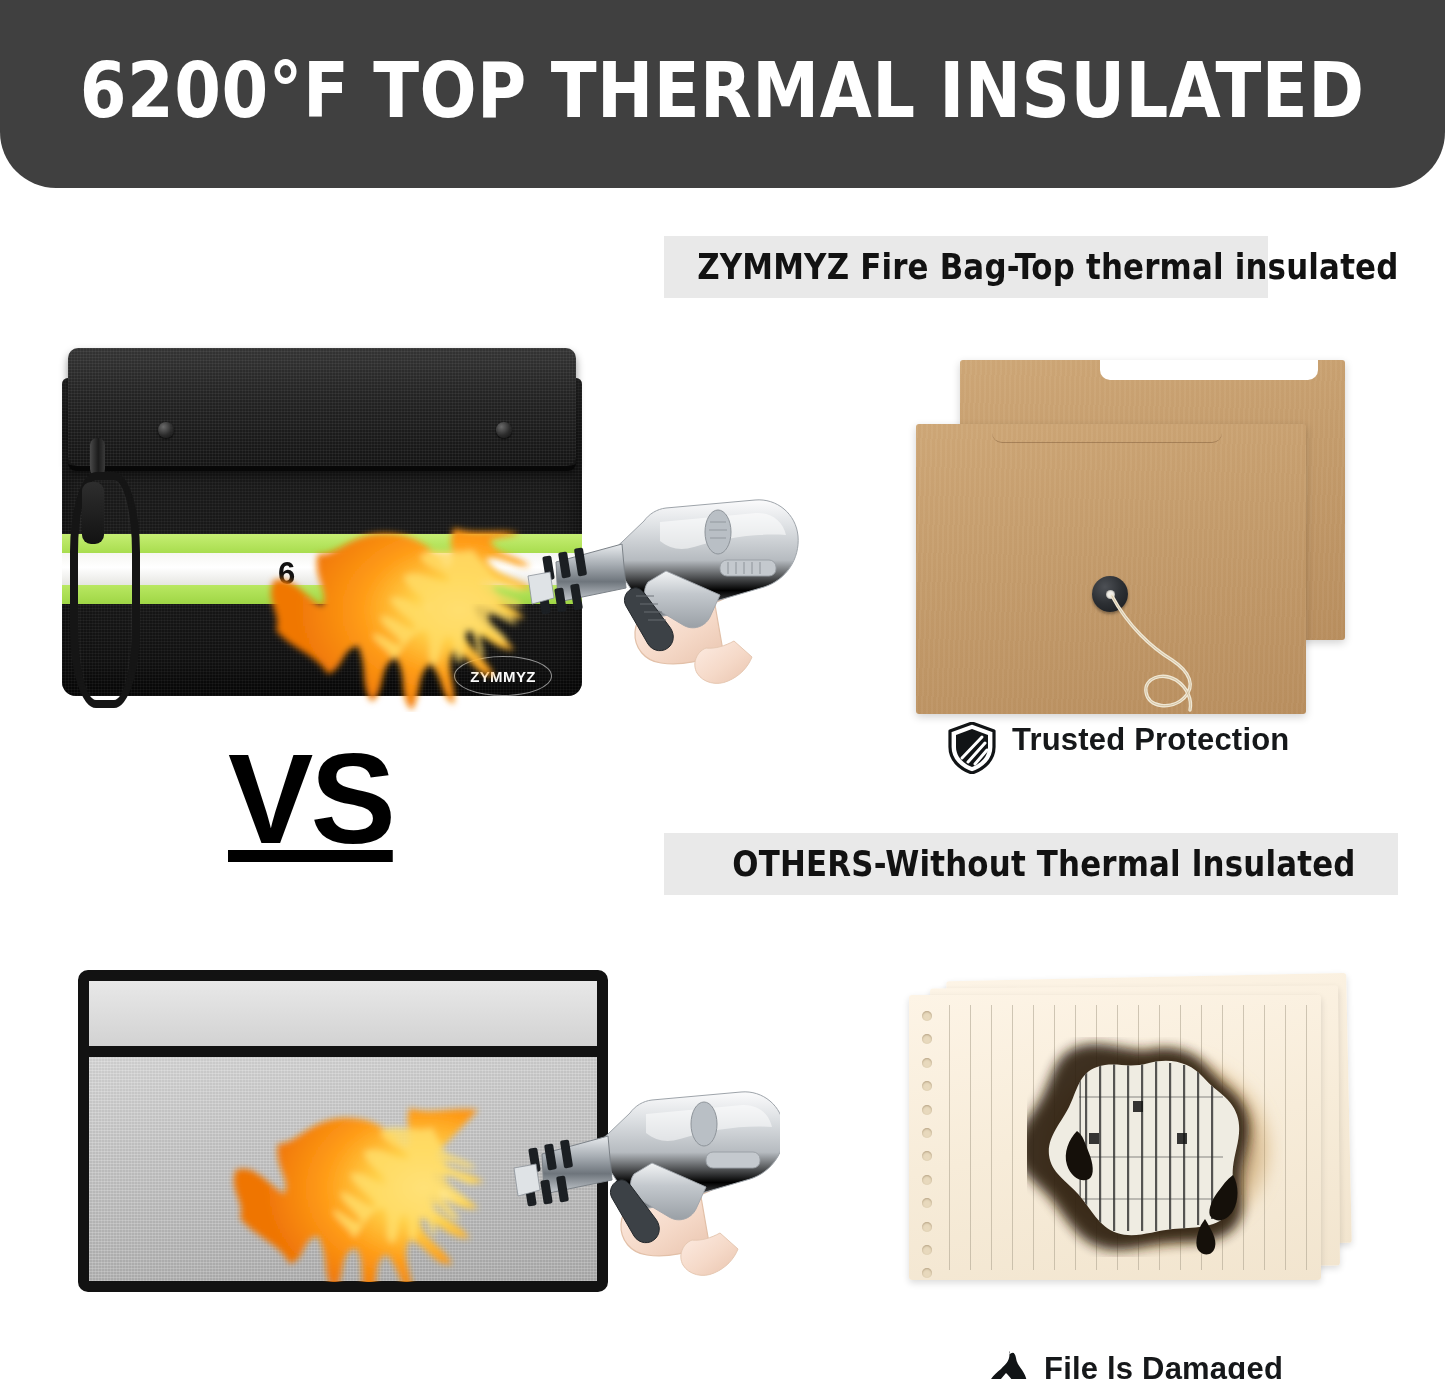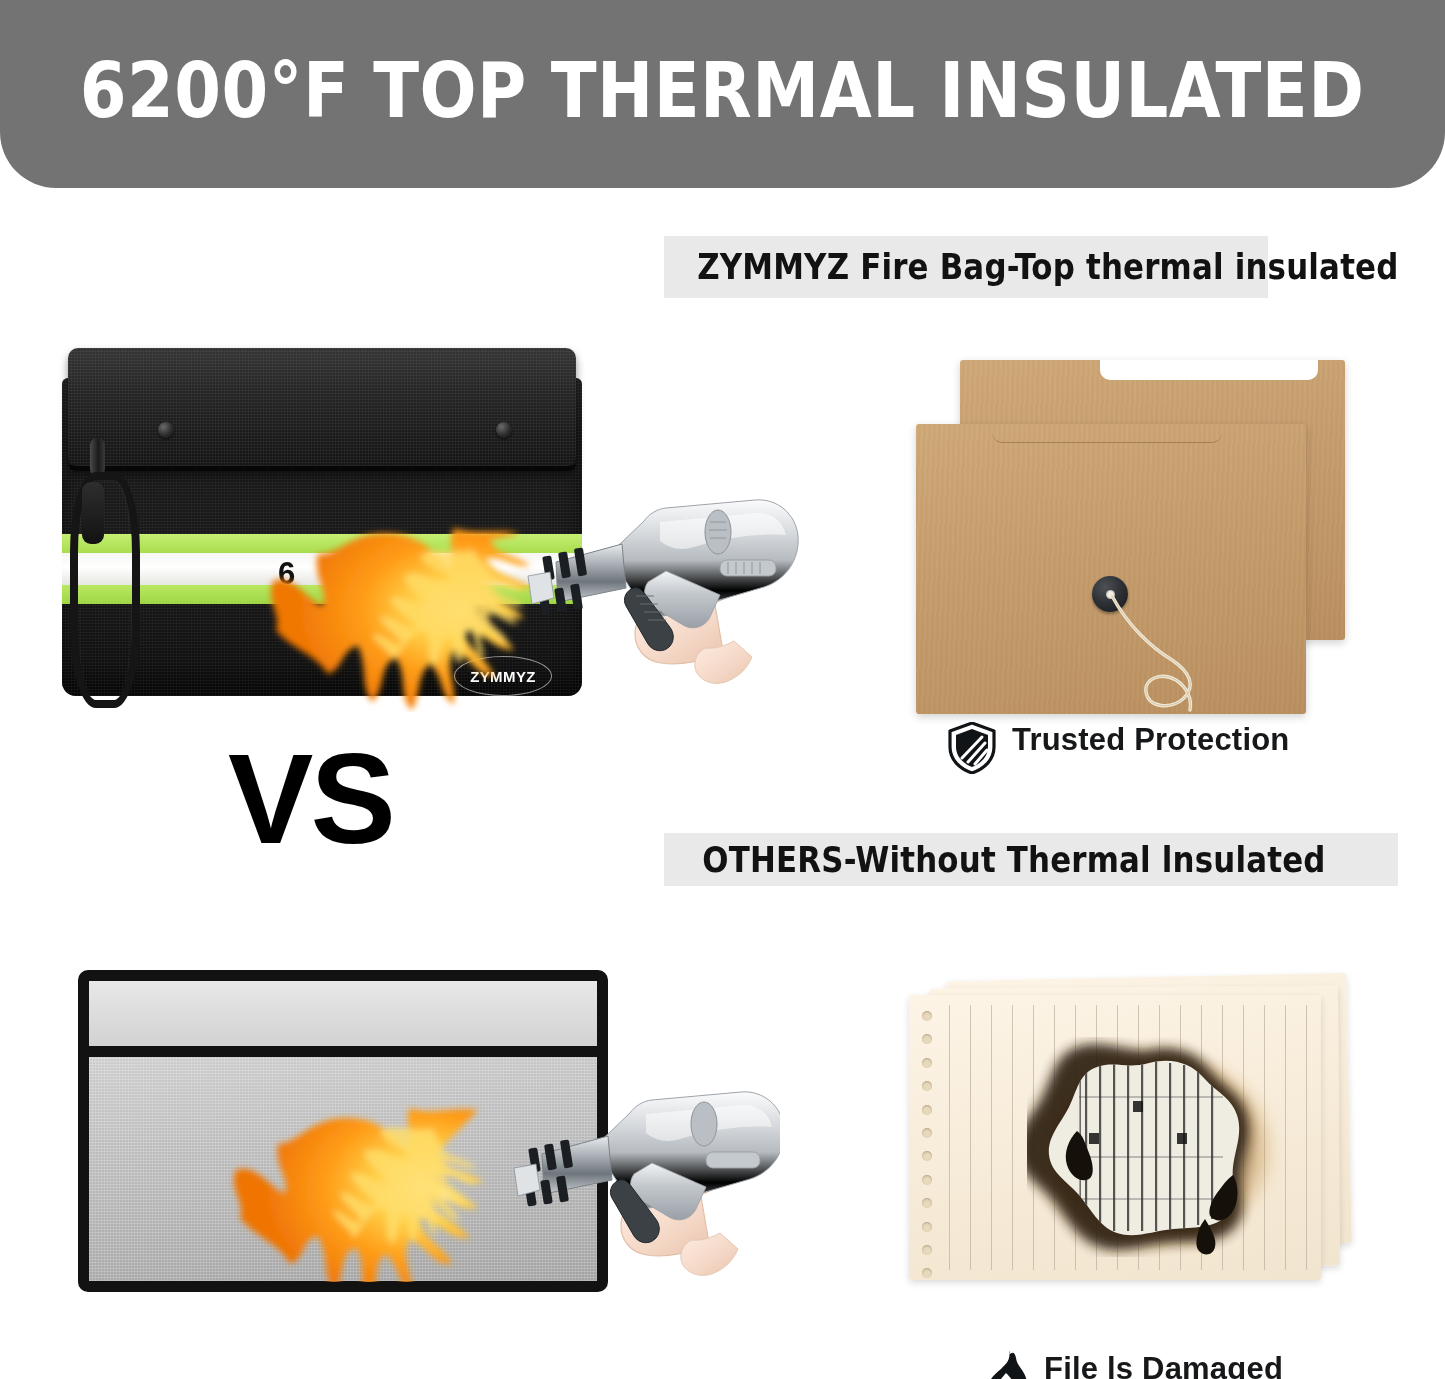--- a/index.html
+++ b/index.html
@@ -17,21 +17,21 @@
     -webkit-font-smoothing: antialiased;
   }
 
   
   .header-banner {
     position: absolute;
     left: 0;
     top: 0;
     width: 1445px;
     height: 188px;
-    background: #737373;
+    background: #404040;
     border-bottom-left-radius: 56px;
     border-bottom-right-radius: 56px;
     display: flex;
     align-items: center;
     justify-content: center;
     box-sizing: border-box;
     padding-bottom: 8px;
   }
   .header-title {
     color: #ffffff;
@@ -66,35 +66,36 @@
     left: 664px;
     top: 236px;
     width: 604px;
     height: 62px;
     padding-left: 26px;
   }
   #label-bottom {
     left: 664px;
     top: 833px;
     width: 734px;
-    height: 53px;
-    padding-left: 32px;
+    height: 62px;
+    padding-left: 62px;
   }
 
   
   .vs-text {
     position: absolute;
     left: 228px;
     top: 735px;
     font-family: "Liberation Sans", sans-serif;
     font-weight: 700;
     font-size: 128px;
     color: #000000;
     line-height: 1;
     letter-spacing: -3px;
+    text-decoration: underline;
   }
 
   
   .caption {
     position: absolute;
     display: flex;
     align-items: flex-start;
     gap: 16px;
   }
   .caption-text {

